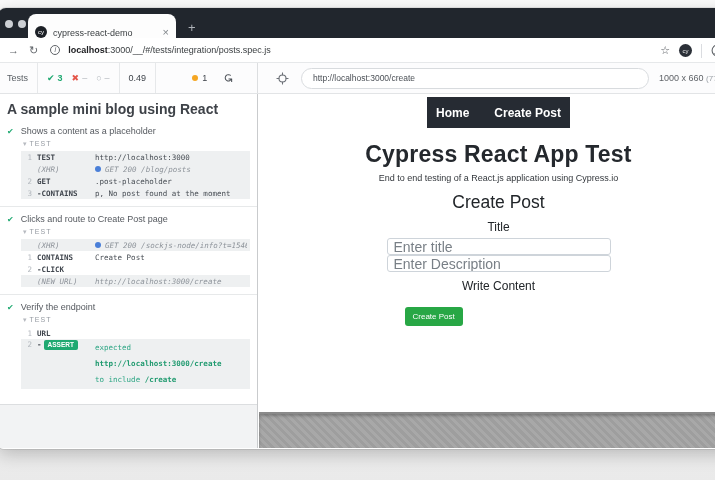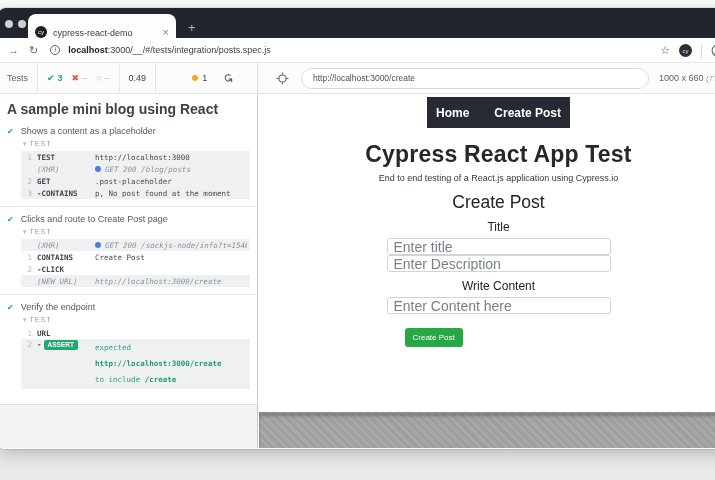--- a/index.html
+++ b/index.html
@@ -280,20 +280,19 @@
         <span class="navlink">Create Post</span>
       </div>
       <div class="h1">Cypress React App Test</div>
       <div class="sub">End to end testing of a React.js application using Cypress.io</div>
       <div class="h2">Create Post</div>
       <div class="form">
         <div class="flabel">Title</div>
         <input class="finput" placeholder="Enter title" style="">
         <input class="finput" placeholder="Enter Description" style="">
         <div class="flabel">Write Content</div>
-        <input class="finput" placeholder="Enter Content here" style="">
         <button class="btn">Create Post</button>
       </div>
       <div class="stripes"></div>
     </div>
 
   </div>
 </div>
 
 </body></html>

